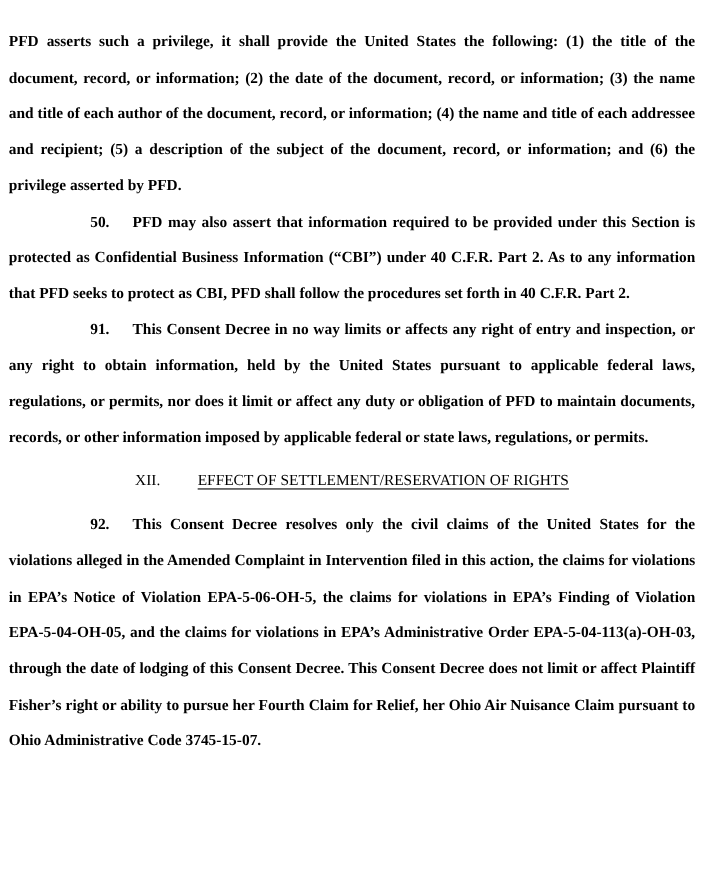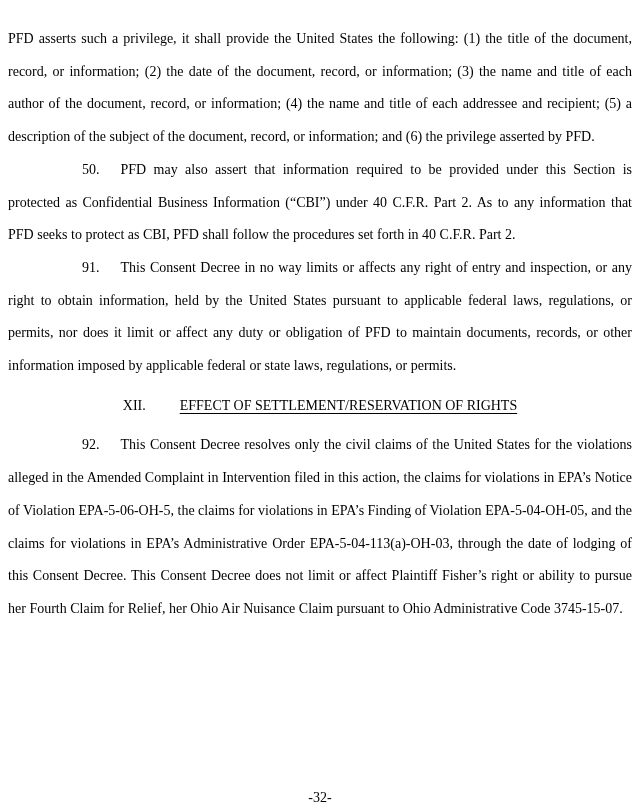--- a/index.html
+++ b/index.html
@@ -16,20 +16,21 @@
     font-family: "Liberation Serif", "DejaVu Serif", serif;
     box-sizing: border-box;
     padding: 23px 8px 0 8px;
     overflow: hidden;
   }
   .para {
     margin: 0;
     font-size: 14px;
     line-height: 32.7px;
     text-align: justify;
+    font-weight: bold;
   }
   .para.numbered {
     text-indent: 74px;
   }
   .pnum {
     padding-right: 21px;
   }
   .section-heading {
     margin: 7px 0;
     font-size: 14px;
@@ -64,15 +65,14 @@
   <p class="para">PFD asserts such a privilege, it shall provide the United States the following: (1) the title of the document, record, or information; (2) the date of the document, record, or information; (3) the name and title of each author of the document, record, or information; (4) the name and title of each addressee and recipient; (5) a description of the subject of the document, record, or information; and (6) the privilege asserted by PFD.</p>
 
   <p class="para numbered"><span class="pnum">50.</span><span>PFD may also assert that information required to be provided under this Section is protected as Confidential Business Information (“CBI”) under 40 C.F.R. Part 2. As to any information that PFD seeks to protect as CBI, PFD shall follow the procedures set forth in 40 C.F.R. Part 2.</span></p>
 
   <p class="para numbered"><span class="pnum">91.</span><span>This Consent Decree in no way limits or affects any right of entry and inspection, or any right to obtain information, held by the United States pursuant to applicable federal laws, regulations, or permits, nor does it limit or affect any duty or obligation of PFD to maintain documents, records, or other information imposed by applicable federal or state laws, regulations, or permits.</span></p>
 
   <h2 class="section-heading"><span class="numeral">XII.</span><span class="title">EFFECT OF SETTLEMENT/RESERVATION OF RIGHTS</span></h2>
 
   <p class="para numbered"><span class="pnum">92.</span><span>This Consent Decree resolves only the civil claims of the United States for the violations alleged in the Amended Complaint in Intervention filed in this action, the claims for violations in EPA’s Notice of Violation EPA-5-06-OH-5, the claims for violations in EPA’s Finding of Violation EPA-5-04-OH-05, and the claims for violations in EPA’s Administrative Order EPA-5-04-113(a)-OH-03, through the date of lodging of this Consent Decree. This Consent Decree does not limit or affect Plaintiff Fisher’s right or ability to pursue her Fourth Claim for Relief, her Ohio Air Nuisance Claim pursuant to Ohio Administrative Code 3745-15-07.</span></p>
 
-  <div class="page-footer"><span>-32-</span></div>
 
 </div>
 
 </body></html>

